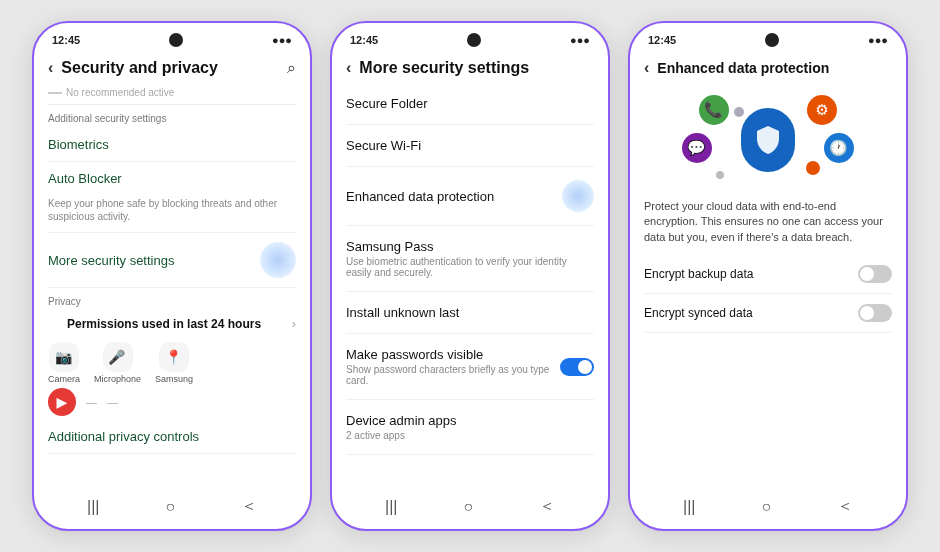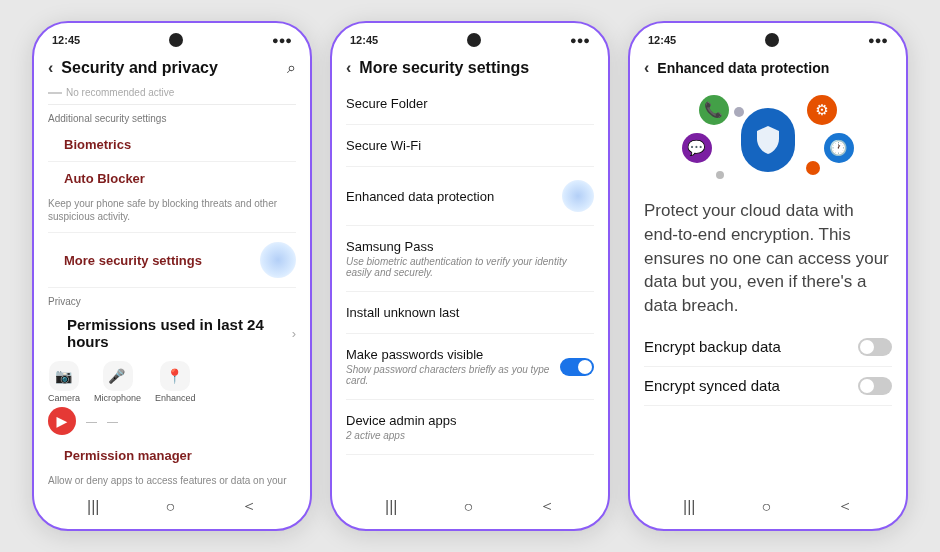--- a/index.html
+++ b/index.html
@@ -88,23 +88,22 @@
       height: 1px;
       background: #ececec;
       margin: 4px 0;
     }
     .list-item {
       padding: 9px 0;
       border-bottom: 1px solid #f0f0f0;
     }
     .list-item-title {
       font-size: 13px;
-      font-weight: 700;
-      color: #7f1d1d;
-      margin-left: 16px;
+      font-weight: 400;
+      color: #14532d;
     }
     .list-item-sub {
       font-size: 10px;
       color: #888;
       margin-top: 11px;
       line-height: 1.3;
     }
     .list-item-row {
       display: flex;
       align-items: center;
@@ -132,21 +131,21 @@
       display: inline-block;
     }
     
     .permissions-row {
       display: flex;
       align-items: center;
       justify-content: space-between;
       padding: 5px 0;
     }
     .perm-label {
-      font-size: 15px;
+      font-size: 12px;
       font-weight: 600;
       color: #111;
       padding-left: 19px;
     }
     .perm-chevron {
       color: #aaa;
       font-size: 13px;
     }
     .perm-icons-row {
       display: flex;
@@ -193,21 +192,20 @@
       padding: 13px 0;
       border-bottom: 1px solid #f0f0f0;
       font-size: 13px;
       font-weight: 500;
       color: #111;
     }
     .simple-list-item-sub {
       font-size: 10px;
       color: #888;
       margin-top: 2px;
-      font-style: italic;
     }
     .toggle-on {
       width: 34px;
       height: 18px;
       background: #1a73e8;
       border-radius: 10px;
       position: relative;
       flex-shrink: 0;
     }
     .toggle-on::after {
@@ -257,34 +255,34 @@
       font-size: 15px;
       position: absolute;
     }
     .edp-green { background: #43a047; color: white; top: 12px; left: 55px; }
     .edp-purple { background: #7b1fa2; color: white; top: 50px; left: 38px; }
     .edp-orange { background: #e65100; color: white; top: 12px; right: 55px; }
     .edp-blue2 { background: #1976d2; color: white; top: 50px; right: 38px; }
     .edp-gray-dot { width: 10px; height: 10px; border-radius: 50%; background: #aab; }
     .edp-orange-dot { width: 14px; height: 14px; border-radius: 50%; background: #e65100; }
     .edp-desc {
-      font-size: 17px;
+      font-size: 11px;
       color: #444;
       line-height: 1.4;
       margin: 6px 0 10px 0;
     }
     .edp-row {
       display: flex;
       justify-content: space-between;
       align-items: center;
       padding: 10px 0;
       border-bottom: 1px solid #f0f0f0;
     }
     .edp-row-label {
-      font-size: 15px;
+      font-size: 12px;
       color: #111;
     }
     
     .phone-bottom {
       display: flex;
       justify-content: space-around;
       align-items: center;
       padding: 8px 20px 12px 20px;
       flex-shrink: 0;
     }
@@ -341,31 +339,27 @@
         <div class="perm-icon-item">
           <div class="perm-icon-circle" style="background:#f5f5f5;">📷</div>
           <span class="perm-icon-label">Camera</span>
         </div>
         <div class="perm-icon-item">
           <div class="perm-icon-circle" style="background:#f5f5f5;">🎤</div>
           <span class="perm-icon-label">Microphone</span>
         </div>
         <div class="perm-icon-item">
           <div class="perm-icon-circle" style="background:#f5f5f5;">📍</div>
-          <span class="perm-icon-label">Enhanced</span>
+          <span class="perm-icon-label">Samsung</span>
         </div>
       </div>
       <div style="display:flex; gap:10px; margin-bottom:4px;">
         <div class="perm-icon-red">▶</div>
         <span class="perm-icon-dash">—</span>
         <span class="perm-icon-dash">—</span>
-      </div>
-      <div class="list-item">
-        <div class="list-item-title">Permission manager</div>
-        <div class="list-item-sub">Allow or deny apps to access features or data on your phone.</div>
       </div>
       <div class="list-item">
         <div class="list-item-title">Additional privacy controls</div>
 
       </div>
     </div>
   </div>
   <div class="phone-bottom">
     <span class="nav-btn">|||</span>
     <span class="nav-btn">○</span>

